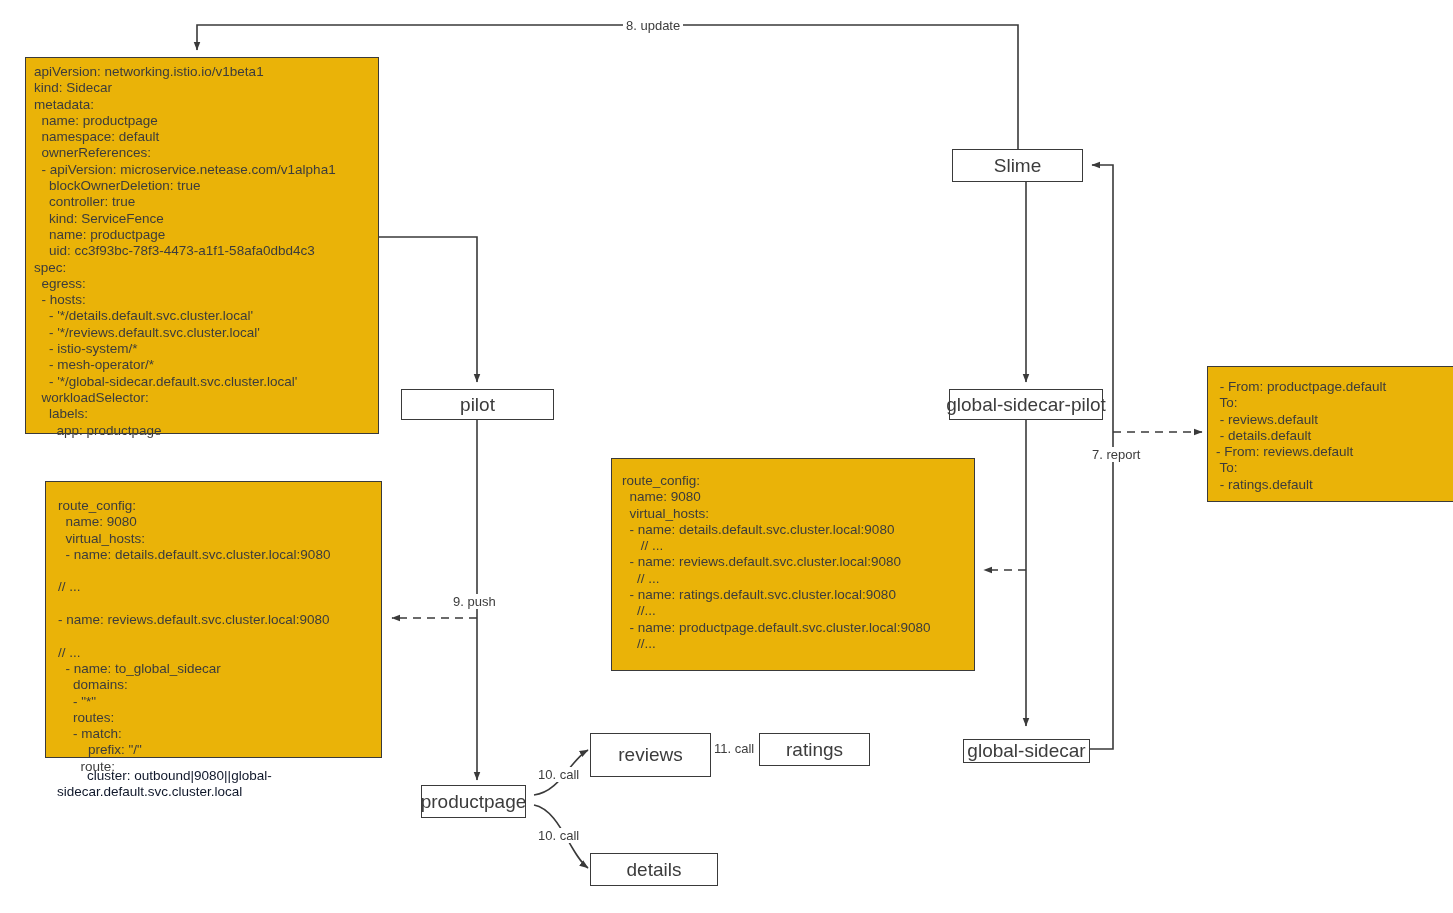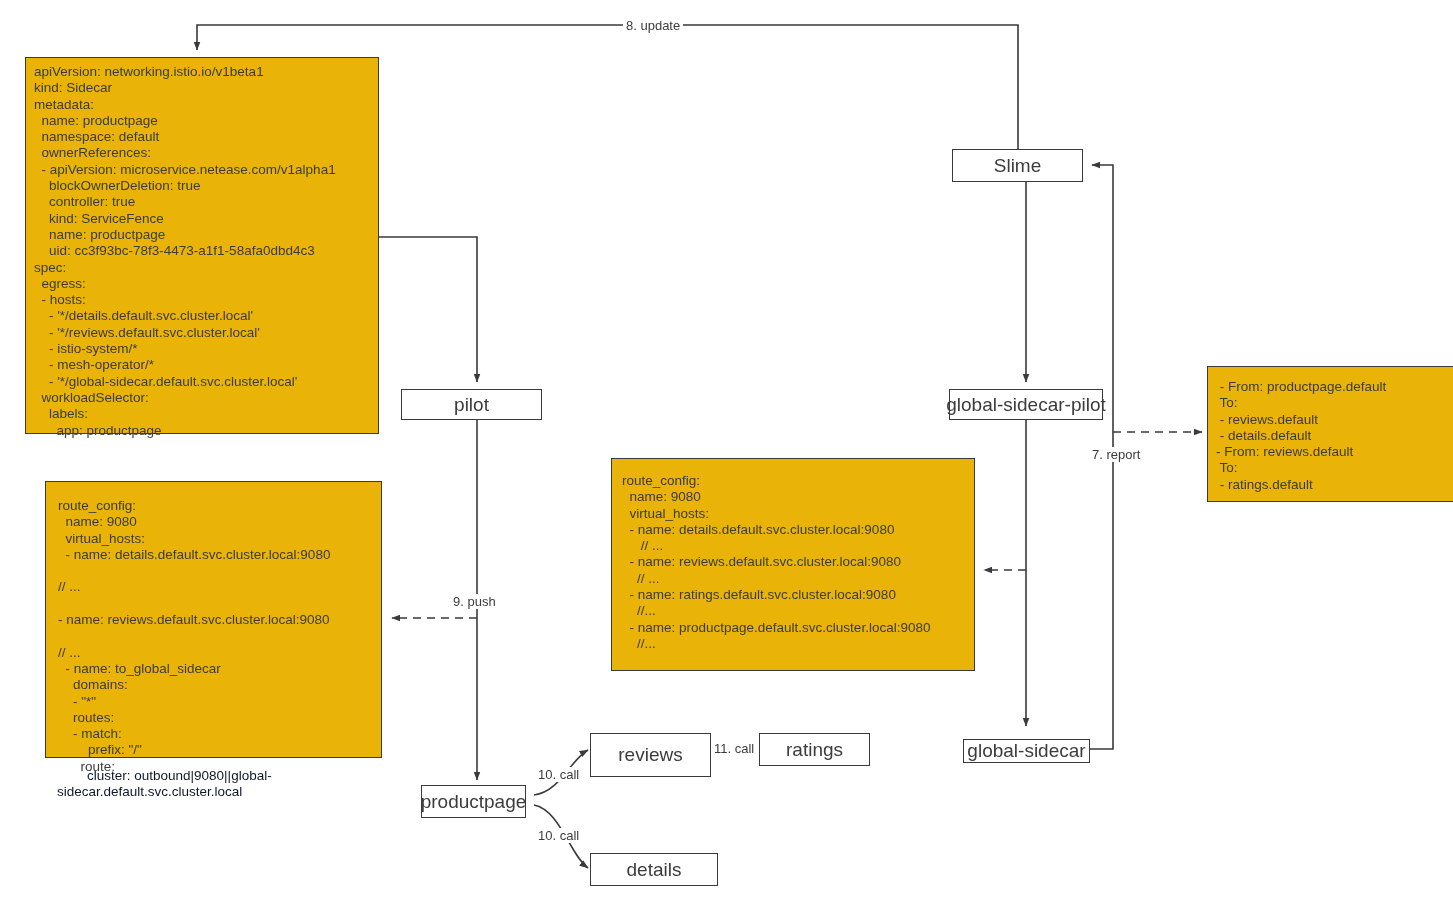--- a/index.html
+++ b/index.html
@@ -180,21 +180,21 @@
  - details.default
 - From: reviews.default
  To:
  - ratings.default</div>
   </div>
 
   <div class="node" style="left:952px; top:149px; width:131px; height:33px;">
     <span>Slime</span>
   </div>
 
-  <div class="node" style="left:401px; top:389px; width:141px; height:31px;">
+  <div class="node" style="left:401px; top:389px; width:153px; height:31px;">
     <span>pilot</span>
   </div>
 
   <div class="node" style="left:949px; top:389px; width:154px; height:31px;">
     <span>global-sidecar-pilot</span>
   </div>
 
   <div class="node" style="left:963px; top:739px; width:127px; height:24px;">
     <span>global-sidecar</span>
   </div>

